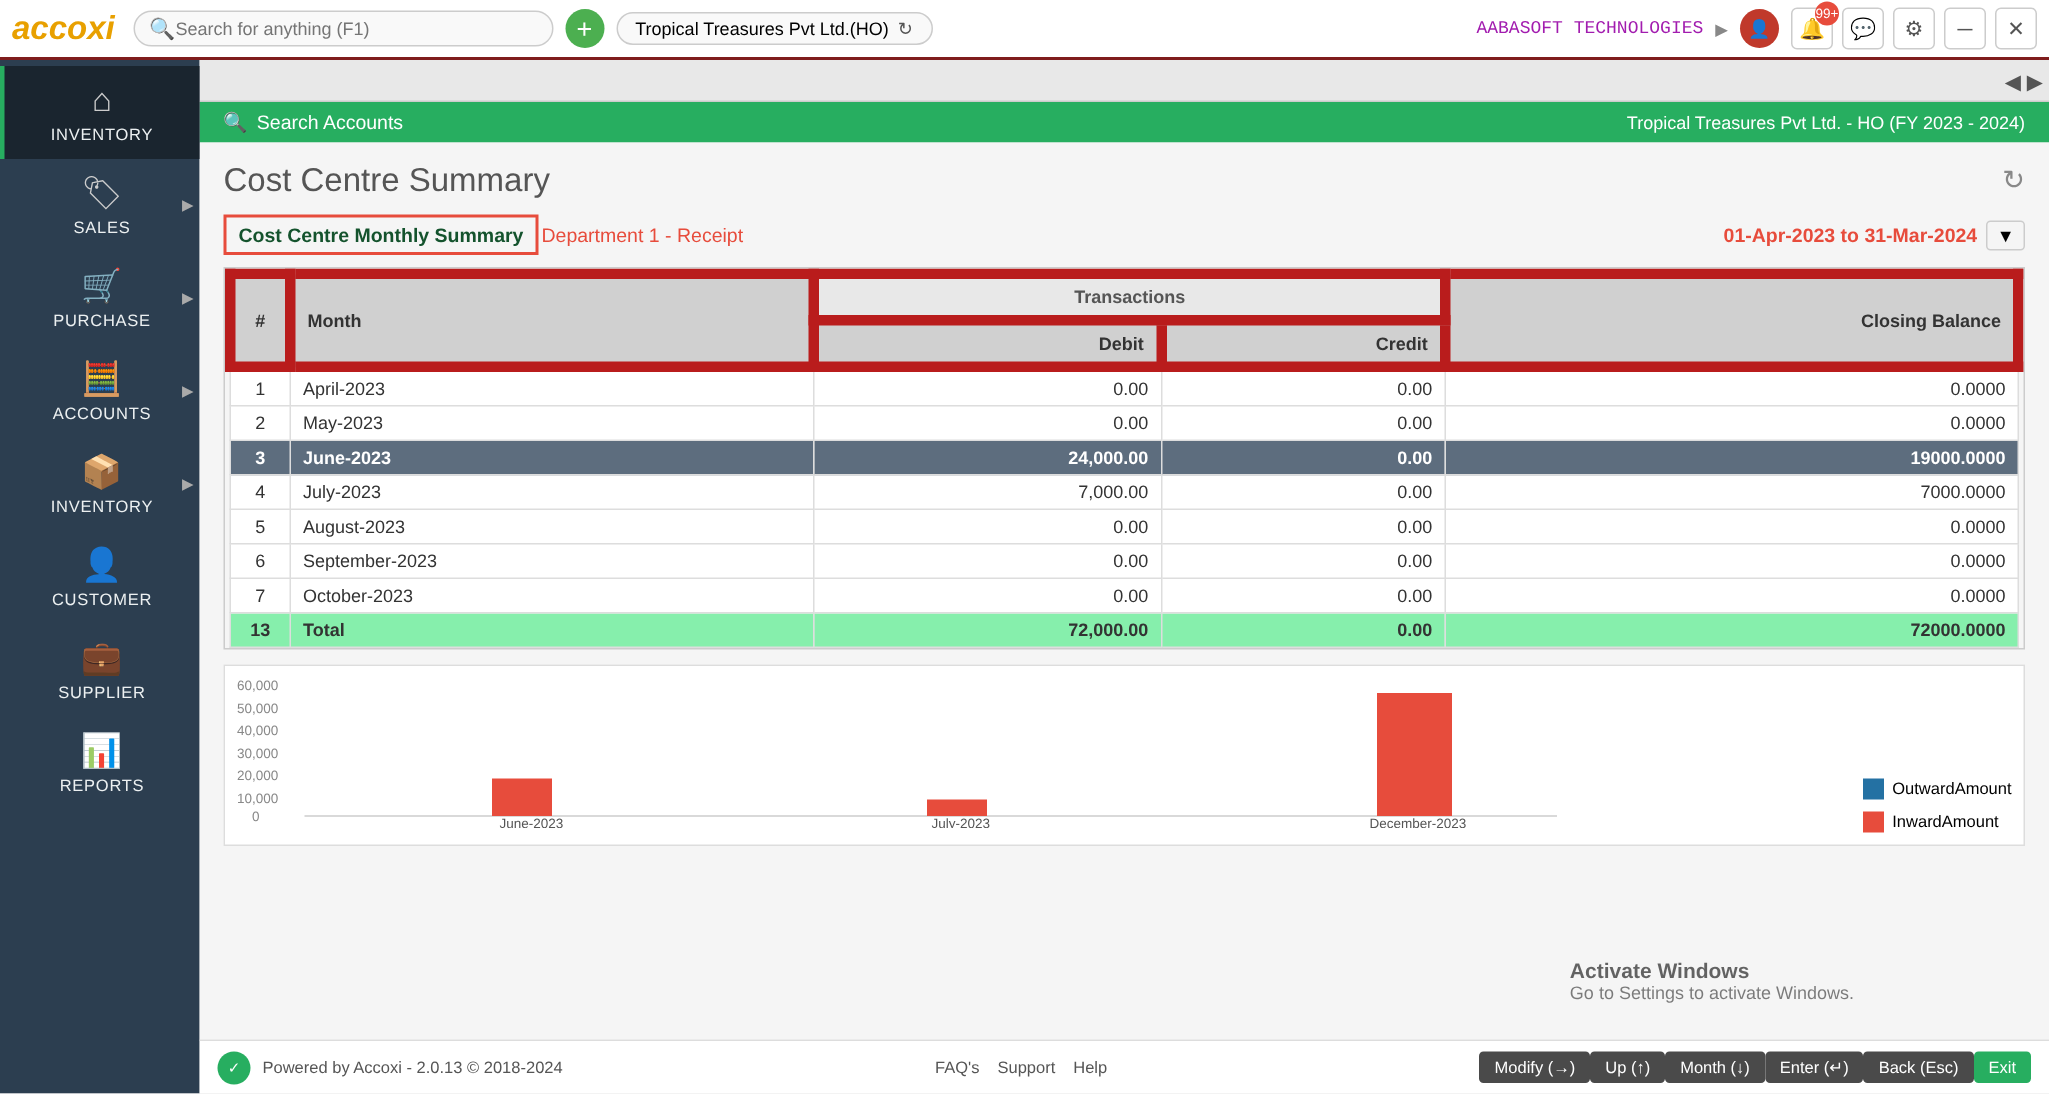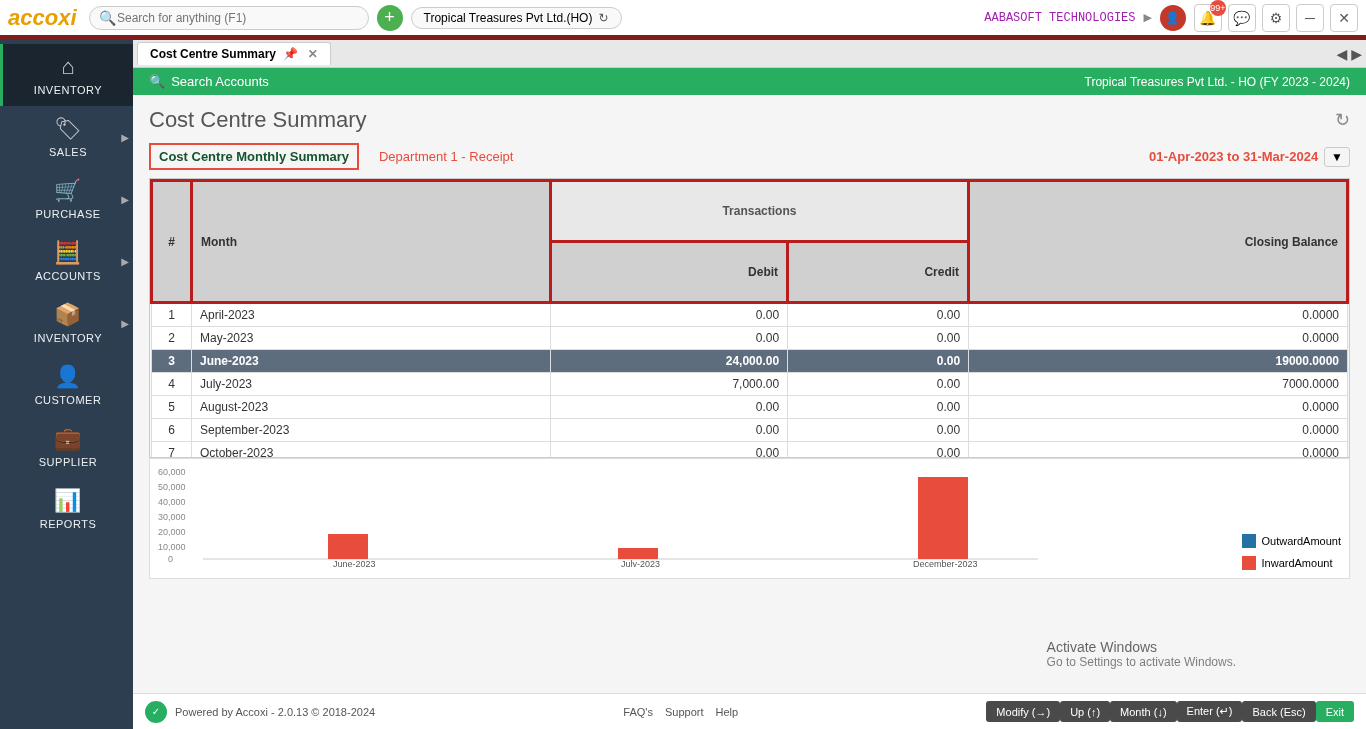--- a/index.html
+++ b/index.html
@@ -1,21 +1,21 @@
 <!DOCTYPE html>
 <html><head>
   <meta charset="utf-8">
   <style>
     * { box-sizing: border-box; margin: 0; padding: 0; }
     body { font-family: Arial, sans-serif; font-size: 12px; background: #f0f0f0; overflow: hidden; width: 1366px; height: 729px; }
 
     
     .top-bar {
       display: flex; align-items: center; background: #fff; height: 40px;
-      padding: 0 8px; gap: 8px; border-bottom: 5px solid #7f1d1d;
+      padding: 0 8px; gap: 8px; border-bottom: 2px solid #7f1d1d;
     }
     .logo { color: #4a4a4a; font-size: 22px; font-weight: bold; font-style: italic; margin-right: 4px; }
     .logo span { color: #e8a000; }
     .search-box {
       display: flex; align-items: center; border: 1px solid #ccc; border-radius: 20px;
       padding: 3px 10px; width: 280px; background: #f9f9f9;
     }
     .search-box input { border: none; background: transparent; outline: none; font-size: 12px; width: 220px; }
     .search-icon-top { color: #888; font-size: 14px; }
     .add-btn {
@@ -93,41 +93,41 @@
     .refresh-btn { background: none; border: none; cursor: pointer; font-size: 18px; color: #888; }
 
     
     .monthly-summary-header {
       display: flex; align-items: center; justify-content: space-between;
       margin-bottom: 8px;
     }
     .monthly-summary-title-box {
       border: 2px solid #e74c3c; padding: 4px 8px; font-weight: bold; font-size: 13px; color: #14532d;
     }
-    .dept-label { font-size: 13px; color: #e74c3c; margin-left: 20px; }
+    .dept-label { font-size: 13px; color: #e74c3c; margin-left: 2px; }
     .date-range { color: #e74c3c; font-size: 13px; font-weight: bold; }
     .filter-btn { background: none; border: 1px solid #ccc; border-radius: 3px; padding: 2px 6px; cursor: pointer; font-size: 12px; margin-left: 6px; }
 
     
     .data-table { width: 100%; border-collapse: collapse; font-size: 12px; }
     .data-table th {
-      background: #d0d0d0; border: 3px solid #b91c1c; padding: 22px 8px; text-align: center; color: #333;
+      background: #d0d0d0; border: 7px solid #b91c1c; padding: 5px 8px; text-align: center; color: #333;
     }
     .data-table th.right { text-align: right; }
     .data-table td { border: 1px solid #ddd; padding: 4px 8px; background: #fff; color: #333; }
     .data-table td.right { text-align: right; }
     .data-table tr.highlighted td { background: #5d6d7e; color: #fff; font-weight: bold; }
-    .data-table tr.total-row td { background: #fdba74; font-weight: bold; text-decoration: underline; }
+    .data-table tr.total-row td { background: #86efac; font-weight: bold; }
     .transactions-header { background: #e8e8e8 !important; text-align: center; color: #555 !important; }
 
     
     .table-wrapper { border: 1px solid #ccc; max-height: 280px; overflow-y: auto; position: relative; }
 
     
-    .chart-area { background: #fff; border: 1px solid #ddd; padding: 8px; }
+    .chart-area { margin-top: 10px; background: #fff; border: 1px solid #ddd; padding: 8px; }
     .chart-container { display: flex; align-items: flex-end; }
     .chart-svg-area { flex: 1; }
     .chart-legend { display: flex; flex-direction: column; gap: 8px; margin-left: 20px; padding-top: 20px; }
     .legend-item { display: flex; align-items: center; gap: 6px; font-size: 11px; }
     .legend-color { width: 14px; height: 14px; }
 
     
     .footer {
       background: #fff; border-top: 1px solid #ddd; padding: 4px 12px;
       display: flex; align-items: center; justify-content: space-between;
@@ -141,21 +141,21 @@
     .footer-btn {
       background: #4a4a4a; color: #fff; border: none; padding: 4px 10px;
       font-size: 11px; cursor: pointer; border-radius: 3px;
     }
     .footer-btn.exit-btn { background: #27ae60; }
 
     
     .activate-windows {
       position: fixed; bottom: 60px; right: 130px; color: rgba(0,0,0,0.5); font-size: 12px; pointer-events: none;
     }
-    .activate-windows div:first-child { font-size: 14px; font-weight: normal; color: rgba(0,0,0,0.6); }
+    .activate-windows div:first-child { font-size: 14px; font-weight: bold; color: rgba(0,0,0,0.6); }
 
     .header-left-group { display: flex; align-items: center; }
   </style>
 </head>
 <body>
 
 <div class="top-bar">
   <div class="logo">
     <span>acco</span><span style="color:#e8a000">xi</span>
   </div>
@@ -222,25 +222,20 @@
     </div>
     <div class="sidebar-item">
       <span class="s-icon">📊</span>
       <span class="s-label">REPORTS</span>
     </div>
   </div>
 
   <div class="content-area">
 
     <div class="tab-bar">
-      <div class="tab active">
-        <span>Cost Centre Summary</span>
-        <span class="tab-pin">📌</span>
-        <span class="tab-close">✕</span>
-      </div>
       <div class="tab-bar-right">
         <button class="tab-bar-btn">◀</button>
         <button class="tab-bar-btn">▶</button>
       </div>
     </div>
 
     <div class="green-header">
       <div class="green-header-left">
         <span>🔍</span>
         <span>Search Accounts</span>

